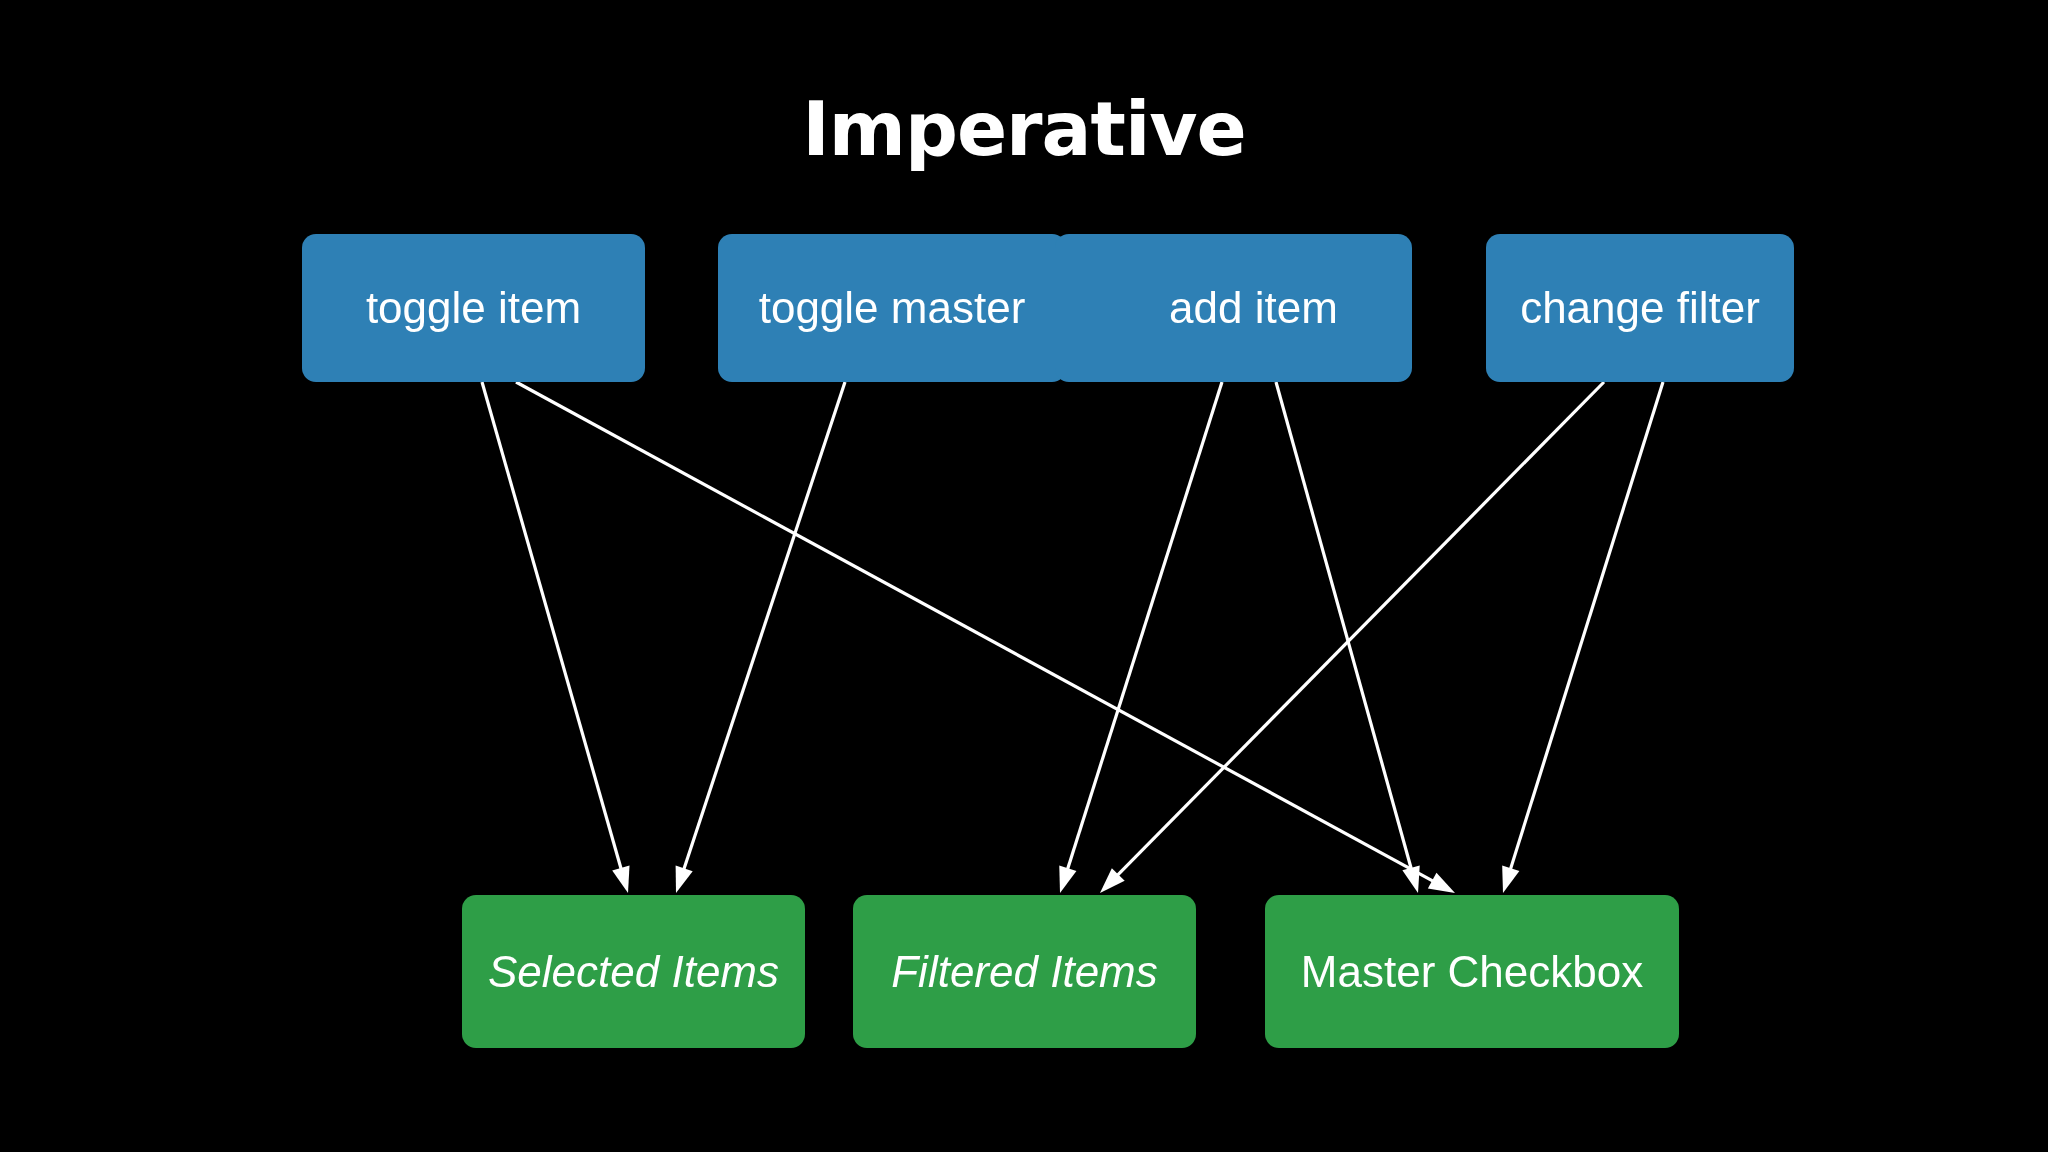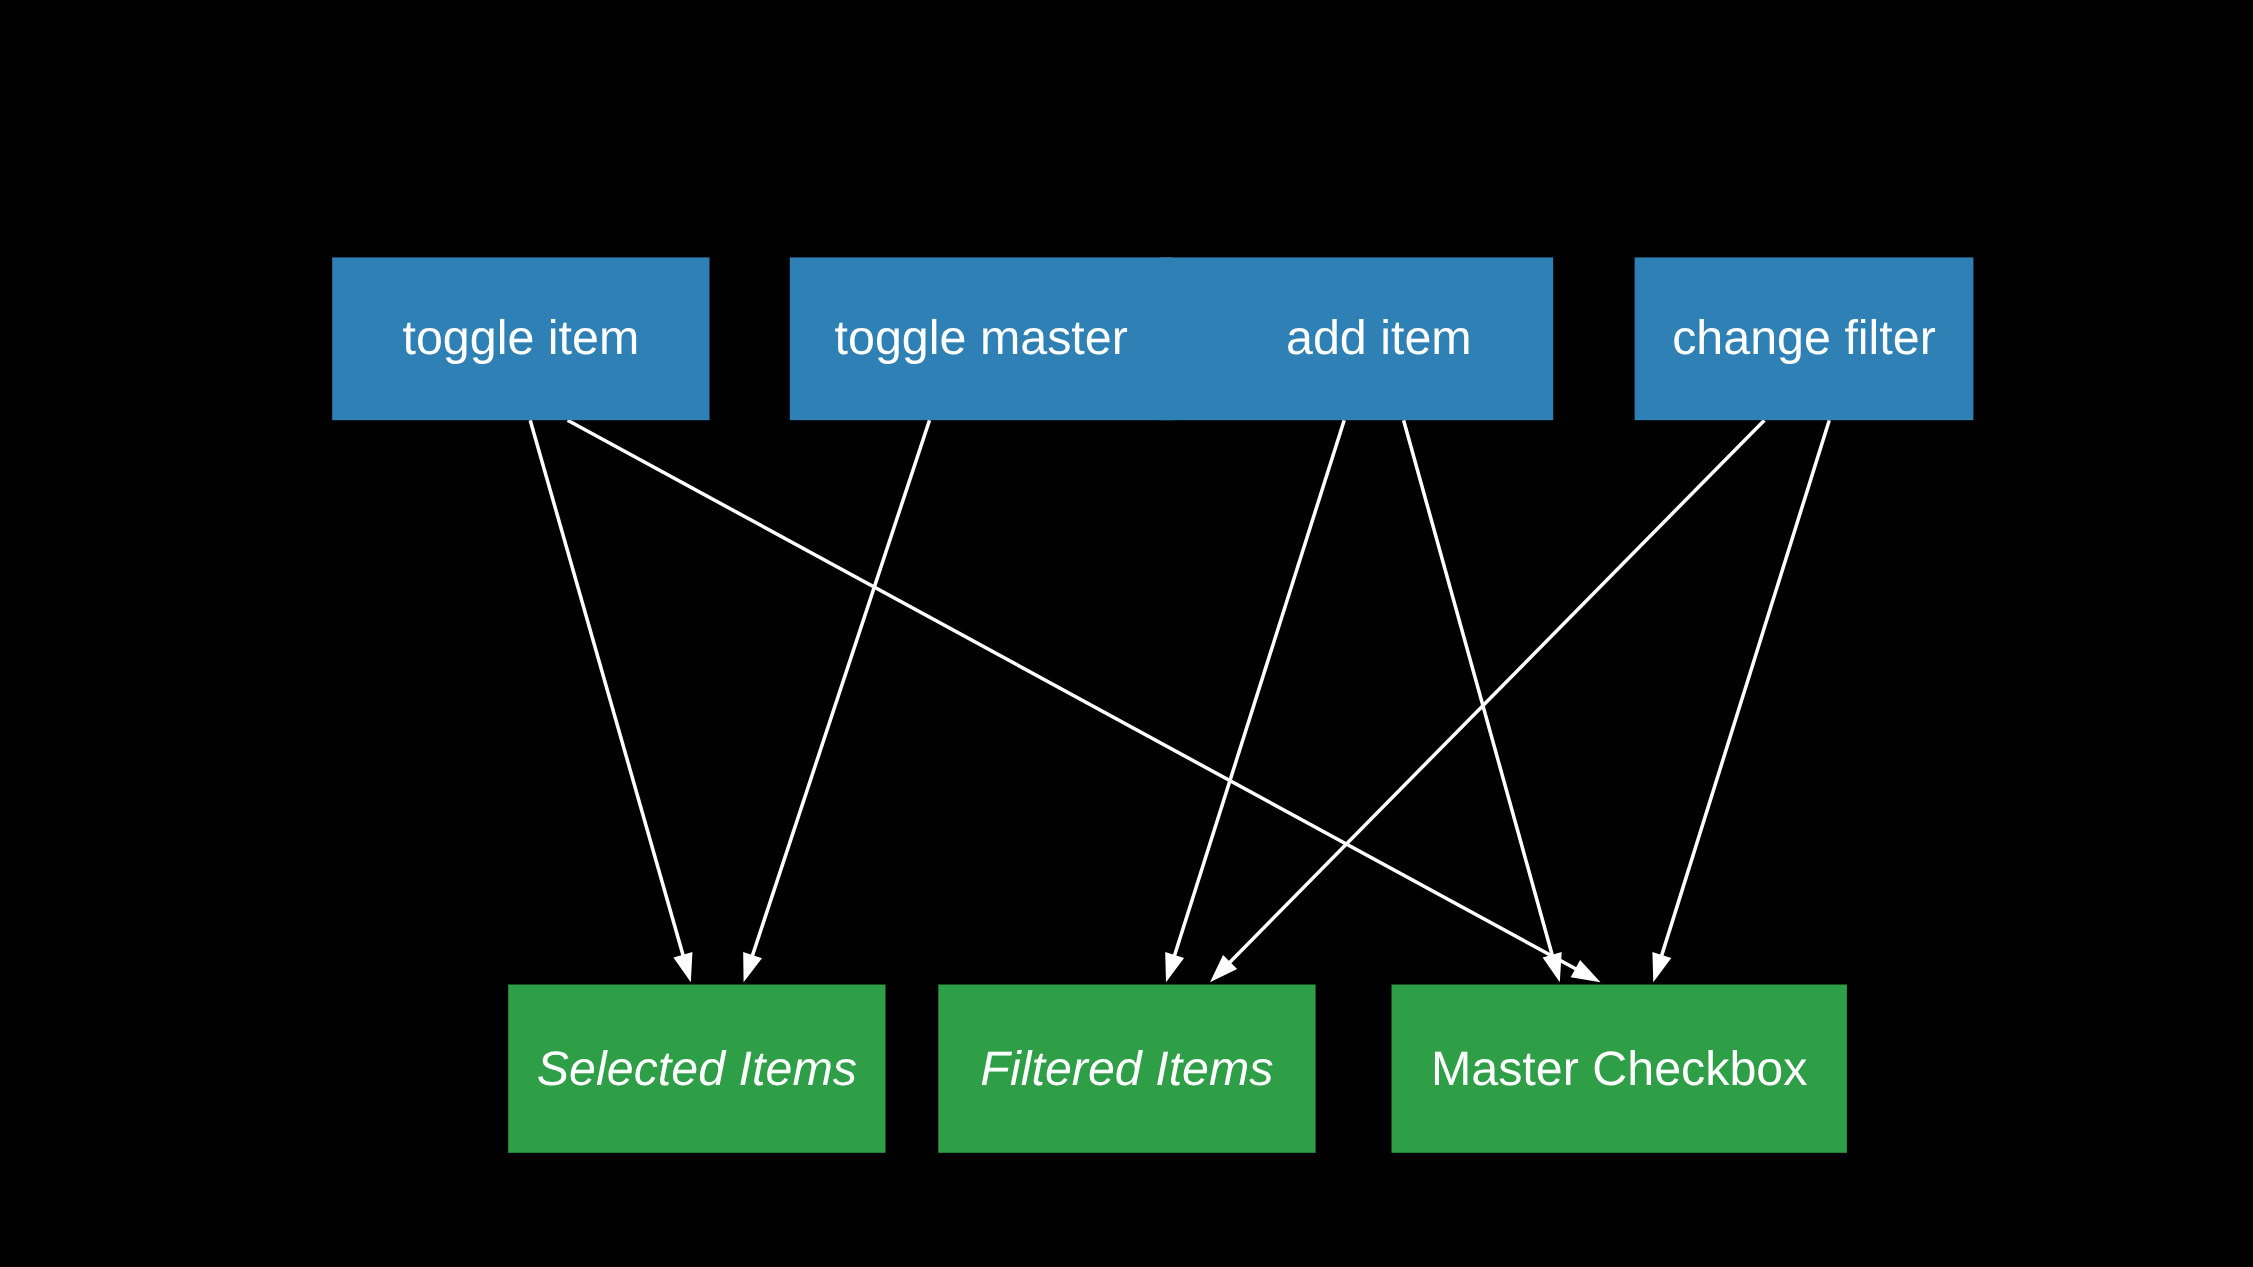--- a/index.html
+++ b/index.html
@@ -46,29 +46,31 @@
     display: flex;
     align-items: center;
     justify-content: center;
     color: #ffffff;
     font-family: "Liberation Sans", sans-serif;
     font-weight: 300;
     font-size: 44px;
     line-height: 1;
     white-space: nowrap;
     box-sizing: border-box;
+    border-radius: 14px;
   }
   .node.action   { background: #2e80b5; }
   .node.state    { background: #2e9e47; }
 </style>
 </head>
 <body>
 
 <div id="stage">
 
+  <div id="title">Imperative</div>
 
   <svg id="arrows" viewBox="0 0 2048 1152" xmlns="http://www.w3.org/2000/svg">
       <g>
         <line x1="482" y1="382" x2="622.8572204857611" y2="875.0002717001638" stroke="#ffffff" stroke-width="3.2"></line>
         <polygon points="628,893 612.2035351459008,870.472867512415 629.5109662034356,865.5278872102622" fill="#ffffff"></polygon>
       </g>
       <g>
         <line x1="516" y1="382" x2="1438.5571028461197" y2="884.0518419109342" stroke="#ffffff" stroke-width="3.2"></line>
         <polygon points="1455,893 1427.8606437605513,888.4772416703638 1436.4646419231144,872.6667636377865" fill="#ffffff"></polygon>
       </g>

